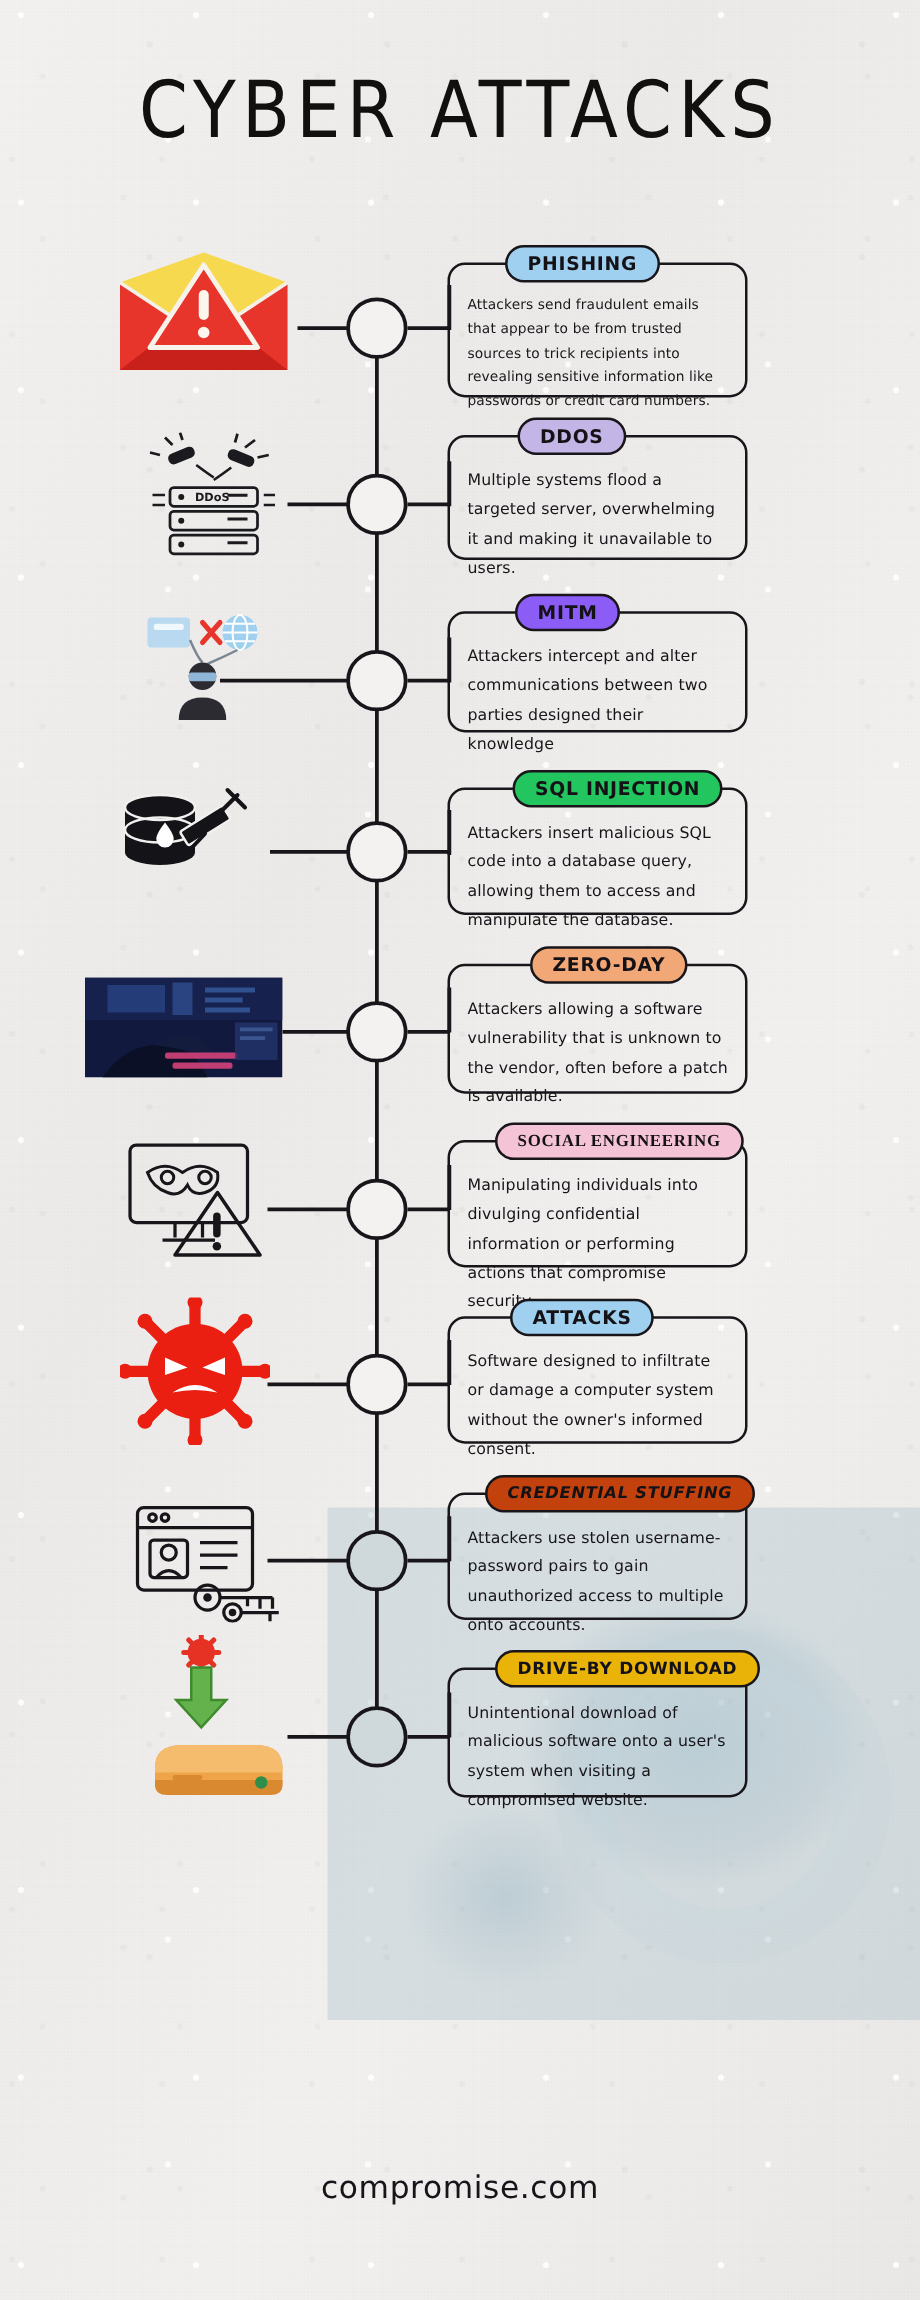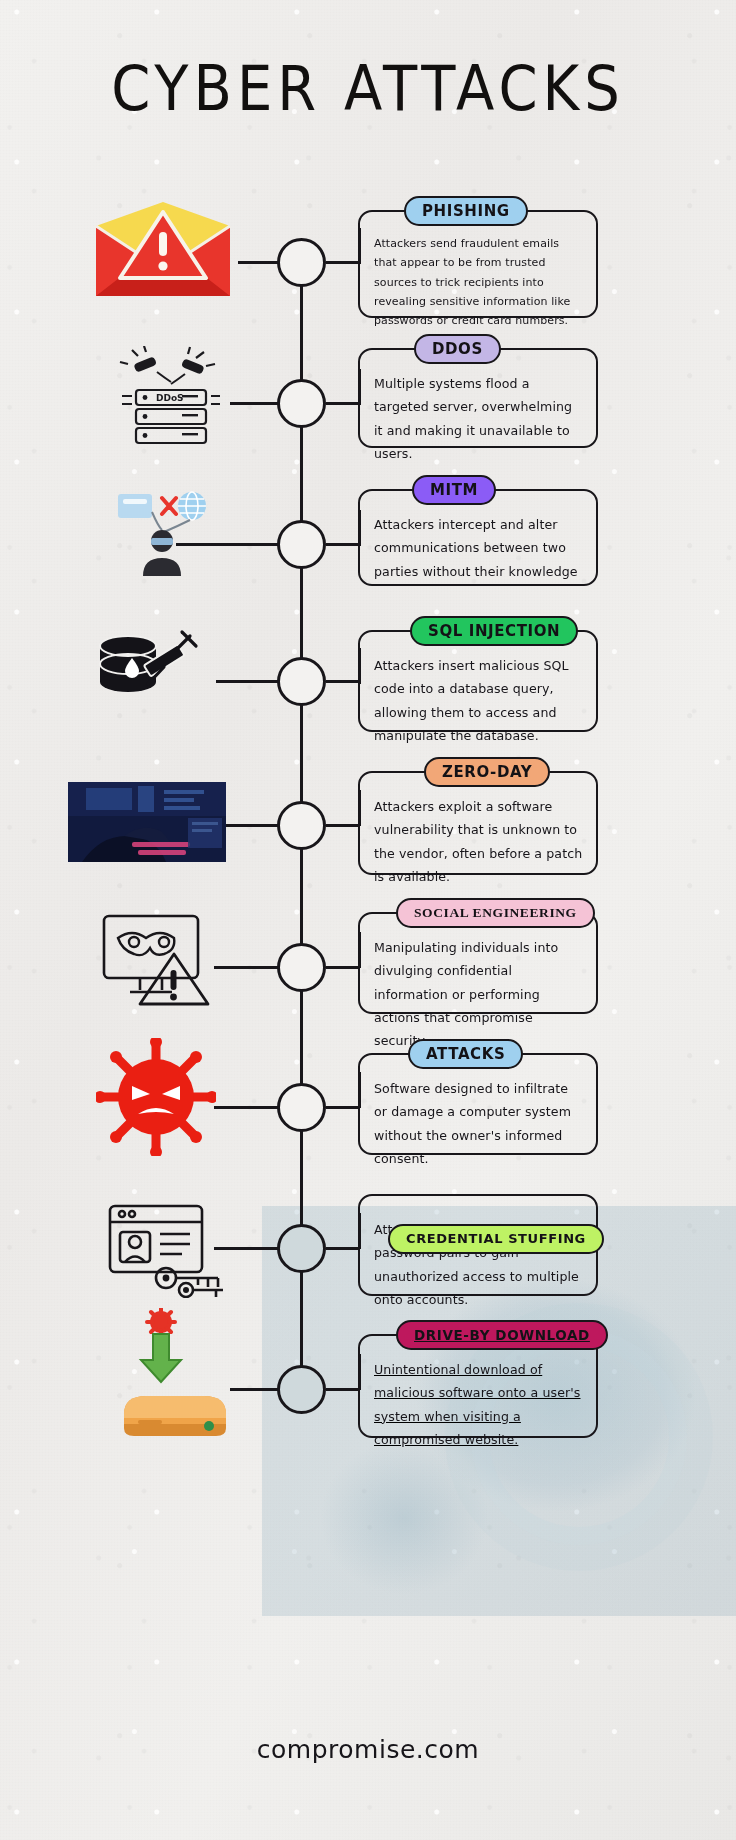--- a/index.html
+++ b/index.html
@@ -264,21 +264,21 @@
       <rect x="41" y="52" width="22" height="7" rx="2" fill="#8fb6d6"></rect>
     </svg>
   </div>
   <div class="conn-left" style="left:176px; top:543px; width:104px;"></div>
   <div class="node" style="top:520px;"></div>
   <div class="conn-right" style="left:326px; top:543px; width:34px;"></div>
   <div class="conn-vert" style="left:358px; top:510px; height:36px;"></div>
 
   <div class="badge" style="left:412px; top:475px; background:#8b5cf6;">MITM</div>
   <div class="card" style="top:489px; height:97px;">
-    <div class="card-body">Attackers intercept and alter communications between two parties without their knowledge</div>
+    <div class="card-body">Attackers intercept and alter communications between two parties designed their knowledge</div>
   </div>
 </div>
 
 <div class="row">
   <div class="icon-art" style="left:92px; top:628px;">
     <svg width="110" height="82" viewBox="0 0 110 82">
       <g fill="#141318">
         <ellipse cx="36" cy="18" rx="28" ry="10"></ellipse>
         <rect x="8" y="18" width="56" height="36"></rect>
         <ellipse cx="36" cy="54" rx="28" ry="10"></ellipse>
@@ -332,21 +332,21 @@
       </g>
     </svg>
   </div>
   <div class="conn-left" style="left:226px; top:824px; width:54px;"></div>
   <div class="node" style="top:801px;"></div>
   <div class="conn-right" style="left:326px; top:824px; width:34px;"></div>
   <div class="conn-vert" style="left:358px; top:790px; height:36px;"></div>
 
   <div class="badge" style="left:424px; top:757px; background:#f2a777;">ZERO-DAY</div>
   <div class="card" style="top:771px; height:104px;">
-    <div class="card-body">Attackers exploit a software vulnerability that is unknown to the vendor, often before a patch is available.</div>
+    <div class="card-body">Attackers allowing a software vulnerability that is unknown to the vendor, often before a patch is available.</div>
   </div>
 </div>
 
 <div class="row">
   <div class="icon-art" style="left:98px; top:908px;">
     <svg width="120" height="100" viewBox="0 0 120 100">
       <g stroke="#18161a" stroke-width="2.6" fill="none">
         <rect x="6" y="8" width="94" height="62" rx="5"></rect>
         <path d="M42 70 v12 M64 70 v12 M32 84 h42"></path>
       </g>
@@ -426,21 +426,21 @@
       </g>
       <circle cx="62" cy="78" r="3.4" fill="#18161a"></circle>
       <circle cx="82" cy="90" r="3" fill="#18161a"></circle>
     </svg>
   </div>
   <div class="conn-left" style="left:214px; top:1247px; width:66px;"></div>
   <div class="node tinted" style="top:1224px;"></div>
   <div class="conn-right" style="left:326px; top:1247px; width:34px;"></div>
   <div class="conn-vert" style="left:358px; top:1213px; height:36px;"></div>
 
-  <div class="badge" style="left:388px; top:1224px; background:#bef264; font-size:13px;">CREDENTIAL STUFFING</div>
+  <div class="badge" style="left:388px; top:1180px; background:#c2410c; font-size:13px;font-style:italic;">CREDENTIAL STUFFING</div>
   <div class="card" style="top:1194px; height:102px;">
     <div class="card-body">Attackers use stolen username-password pairs to gain unauthorized access to multiple onto accounts.</div>
   </div>
 </div>
 
 <div class="row">
   <div class="icon-art" style="left:108px; top:1308px;">
     <svg width="126" height="132" viewBox="0 0 126 132">
       <g fill="#e53225">
         <circle cx="53" cy="14" r="11"></circle>
@@ -456,19 +456,19 @@
       </g>
       <circle cx="101" cy="118" r="5" fill="#2f8f4a"></circle>
       <rect x="30" y="112" width="24" height="4" rx="2" fill="#d98a31"></rect>
     </svg>
   </div>
   <div class="conn-left" style="left:230px; top:1388px; width:50px;"></div>
   <div class="node tinted" style="top:1365px;"></div>
   <div class="conn-right" style="left:326px; top:1388px; width:34px;"></div>
   <div class="conn-vert" style="left:358px; top:1354px; height:36px;"></div>
 
-  <div class="badge" style="left:396px; top:1320px; background:#be185d; font-size:13.5px;text-decoration:underline;">DRIVE-BY DOWNLOAD</div>
-  <div class="card" style="top:1334px; height:104px;text-decoration:underline;">
+  <div class="badge" style="left:396px; top:1320px; background:#eab308; font-size:13.5px;">DRIVE-BY DOWNLOAD</div>
+  <div class="card" style="top:1334px; height:104px;">
     <div class="card-body">Unintentional download of malicious software onto a user's system when visiting a compromised website.</div>
   </div>
 </div>
 
 <div id="footer">compromise.com</div>
 
 </body></html>

